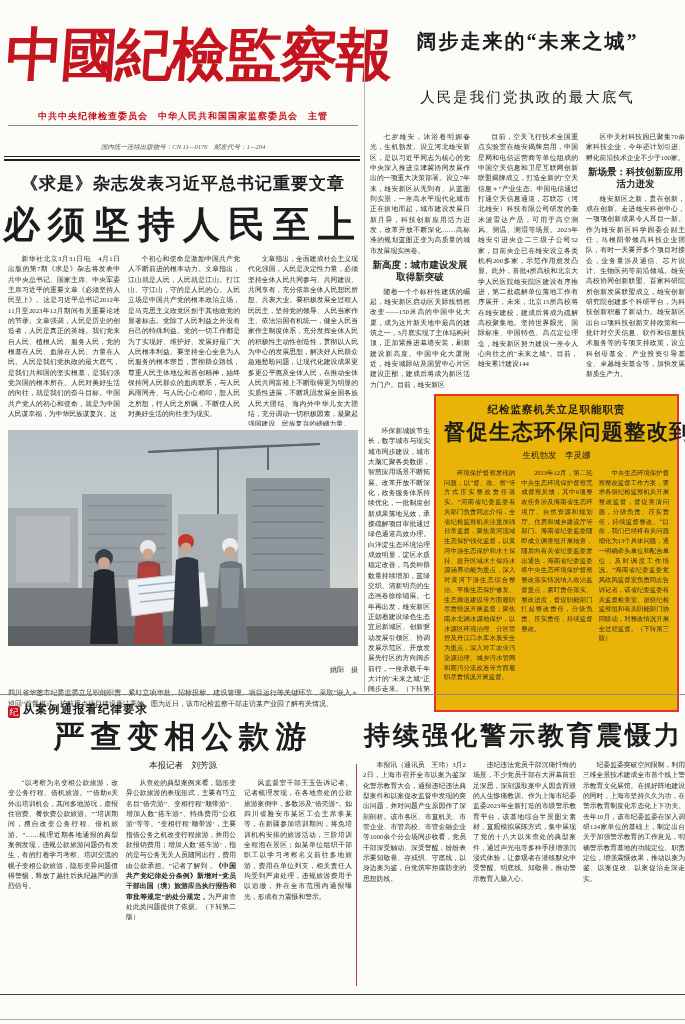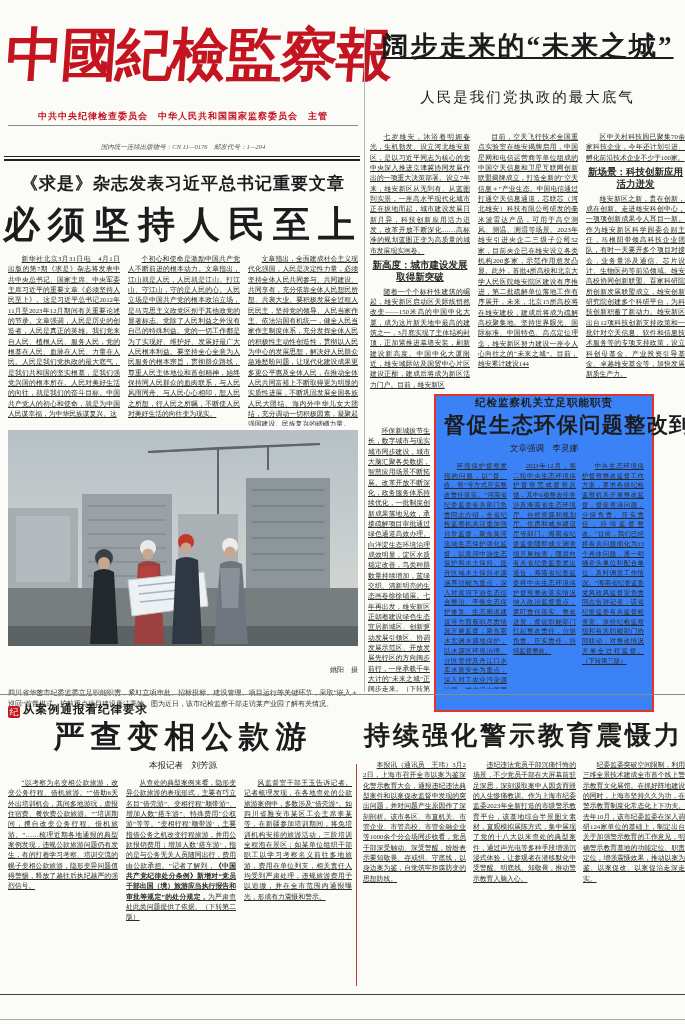--- a/index.html
+++ b/index.html
@@ -36,33 +36,33 @@
     font-family:"Liberation Sans","DejaVu Sans",sans-serif;
     font-weight:900; letter-spacing:8px; font-size:37px; white-space:nowrap;
   }
   .headline-serif { font-weight:bold; letter-spacing:2px; }
   .byline { font-size:8.5px; color:#222; }
   .cols { display:flex; }
   .coltxt {
     font-size:6.8px; line-height:1.52; text-align:justify; color:#2a2a28;
     overflow:hidden; word-break:break-all;
   }
-  .coltxt p { text-indent:2em;text-decoration:underline; }
+  .coltxt p { text-indent:2em; }
   .subhead-inline { font-weight:bold; font-size:9.5px; text-indent:0 !important;
     margin:3px 0; line-height:1.3; font-family:"Liberation Sans","DejaVu Sans",sans-serif; }
 
   
   .photo-wrap { left:8px; top:430px; width:350px; height:216px; background:#aab3b8; overflow:hidden; }
   .caption { left:8px; top:688px; width:350px; font-size:7px; line-height:1.5;
     text-align:justify; color:#333; }
   .credit { left:8px; top:665px; width:350px; text-align:right; font-size:7px; color:#333; }
 
   
-  .eco-box { left:434px; top:394px; width:220px; height:318px;
-    border:2.5px solid #e3342b; background:#3b82f6; padding:0 8px 6px; }
+  .eco-box { left:434px; top:394px; width:245px; height:318px;
+    border:2.5px solid #e3342b; background:#eab308; padding:7px 8px 6px; }
   .eco-kicker { font-size:10.5px; font-weight:bold; letter-spacing:1px; }
   .eco-headline { font-size:21.5px; font-weight:bold; letter-spacing:1px; white-space:nowrap; }
 
   
   .logo-chip { display:inline-block; width:12px; height:12px; background:#c41420;
     color:#fff; font-size:9px; line-height:12px; text-align:center; vertical-align:-2px;
     border-radius:2px; margin-right:3px; font-family:"Liberation Sans",sans-serif; }
   .kicker-md { font-size:11.5px; font-weight:bold; letter-spacing:1px; }
   .footer-line { font-size:9.5px; font-weight:bold; letter-spacing:0.5px; }
 </style>
@@ -72,21 +72,21 @@
 <div class="page">
 
   <div class="abs masthead-title">中國紀檢監察報</div>
   <div class="abs masthead-supervisor">中共中央纪律检查委员会　中华人民共和国国家监察委员会　主管</div>
   <div class="abs rule" style="left:8px;top:125px;width:350px;height:1px;"></div>
   <div class="abs issn">国内统一连续出版物号：CN 11—0176　邮发代号：1—204</div>
   <div class="abs head-doublerule"></div>
 
   <div class="abs vrule" style="left:364px;top:28px;height:664px;"></div>
 
-  <div class="abs ctr headline-serif" style="left:370px;top:28px;width:315px;font-size:27px;white-space:nowrap;text-decoration:underline;">阔步走来的“未来之城”</div>
+  <div class="abs ctr headline-serif" style="left:370px;top:28px;width:315px;font-size:20px;white-space:nowrap;">阔步走来的“未来之城”</div>
   <div class="abs ctr" style="left:370px;top:88px;width:315px;font-size:14.5px;letter-spacing:2px;">人民是我们党执政的最大底气</div>
   <div class="abs cols" style="left:370px;top:132px;width:315px;height:258px;gap:8px;">
     <div class="coltxt" style="width:100px;height:258px;">
       <p>七岁雄安，沐浴着明媚春光，生机勃发。设立河北雄安新区，是以习近平同志为核心的党中央深入推进京津冀协同发展作出的一项重大决策部署。设立7年来，雄安新区从无到有、从蓝图到实景，一座高水平现代化城市正在拔地而起，城市建设发展日新月异，科技创新应用活力迸发，改革开放不断深化……高标准的规划蓝图正变为高质量的城市发展现实画卷。</p>
       <p class="subhead-inline ctr">新高度：城市建设发展取得新突破</p>
       <p>随着一个个标杆性建筑的崛起，雄安新区启动区天际线悄然改变——150米高的中国中化大厦，成为这片新天地中最高的建筑之一，3月底实现了主体结构封顶，正加紧推进幕墙安装，刷新建设新高度。中国中化大厦附近，雄安城际站及国贸中心片区建设正酣，建成后将成为新区活力门户。目前，雄安新区</p>
     </div>
     <div class="coltxt" style="width:100px;height:258px;">
       <p>目前，空天飞行技术全国重点实验室在雄安揭牌启用，中国星网和电信运营商等单位组成的中国空天信息和卫星互联网创新联盟揭牌成立，打造全新的“空天信息＋”产业生态。中国电信通过打通空天信息通道，芯联芯（河北雄安）科技有限公司研发的毫米波雷达产品，可用于高空测风、测温、测湿等场景。2023年雄安引进央企二三级子公司52家，目前央企已在雄安设立各类机构200多家，示范作用愈发凸显。此外，首批4所高校和北京大学人民医院雄安院区建设有序推进，第二批疏解单位落地工作有序展开，未来，北京15所高校将在雄安建校，建成后将成为疏解高校聚集地。坚持世界眼光、国际标准、中国特色、高点定位理念，雄安新区努力建设一座令人心向往之的“未来之城”。目前，雄安累计建设144</p>
     </div>
@@ -186,21 +186,21 @@
   <div class="abs caption">四川省华蓥市纪委监委立足职能职责，紧盯立项审批、招标投标、建设管理、项目运行等关键环节，采取“嵌入＋巡回”监督模式，护航重点项目建设廉洁高效。图为近日，该市纪检监察干部走访某产业园了解有关情况。</div>
   <div class="abs credit">姚阳　摄</div>
 
   <div class="abs coltxt" style="left:368px;top:426px;width:62px;height:266px;">
     <p>环保新城拔节生长，数字城市与现实城市同步建设，城市大脑汇聚各类数据，智慧应用场景不断拓展。改革开放不断深化，政务服务体系持续优化，一批制度创新成果落地见效，承接疏解项目审批通过绿色通道高效办理。白洋淀生态环境治理成效明显，淀区水质稳定改善，鸟类种群数量持续增加，蓝绿交织、清新明亮的生态画卷徐徐铺展。七年再出发，雄安新区正朝着建设绿色生态宜居新城区、创新驱动发展引领区、协调发展示范区、开放发展先行区的方向阔步前行，一座承载千年大计的“未来之城”正阔步走来。（下转第二版）</p>
   </div>
 
   <div class="abs eco-box">
     <div class="ctr eco-kicker">纪检监察机关立足职能职责</div>
     <div class="ctr eco-headline">督促生态环保问题整改到位</div>
-    <div class="ctr byline" style="margin:4px 0 6px;">文章强调　李灵娜</div>
+    <div class="ctr byline" style="margin:4px 0 6px;">生机勃发　李灵娜</div>
     <div class="cols" style="gap:6px;">
       <div class="coltxt" style="width:74px;height:228px;font-size:6.4px;">
           <p>环境保护督察发现的问题，以“督、政、察”等方式压实整改责任落实。”河南省纪委监委有关部门负责同志介绍，全省纪检监察机关注重加强日常监督，聚焦黄河流域生态保护强化监督，以黄河中游生态保护和水土保持、提升区域水土保持水源涵养功能为重点，深入对黄河下游生态综合整治、平衡生态保护修复、生态廊道建设等方面履职尽责情况开展监督；聚焦南水北调水源地保护，以水源区环境治理、分区管控及丹江口水库水质安全为重点，深入对工农业污染源治理、城乡污水管网和雨污分流改造等方面履职尽责情况开展监督。</p>
         </div>
       <div class="coltxt" style="width:74px;height:228px;font-size:6.4px;">
           <p>2023年12月，第二轮中央生态环境保护督察完成督察反馈，其中6项整改任务涉及海南省生态环境厅、自然资源和规划厅、住房和城乡建设厅等部门。海南省纪委监委随即成立调查组开展核查，随后向有关省纪委监委发出通告，海南省纪委监委将中央生态环境保护督察整改落实情况纳入政治监督重点，紧盯责任落实、整改进度，督促职能部门扛起整改责任，分级负责、压实责任，持续监督整改。</p>
         </div>
       <div class="coltxt" style="width:73px;height:228px;font-size:6.4px;">
           <p>中央生态环境保护督察整改监督工作方案，要求各级纪检监察机关开展整改监督，督促查清问题，分级负责、压实责任，持续监督整改。“目前，我们已经将有关问题细化为13个具体问题，逐一明确牵头单位和配合单位，及时调度工作情况。”海南省纪委监委党风政风监督室负责同志告诉记者，该省纪委监委有关监督检查室、派驻纪检监察组和有关职能部门协同联动，对整改情况开展全过程监督。（下转第三版）</p>
         </div>

